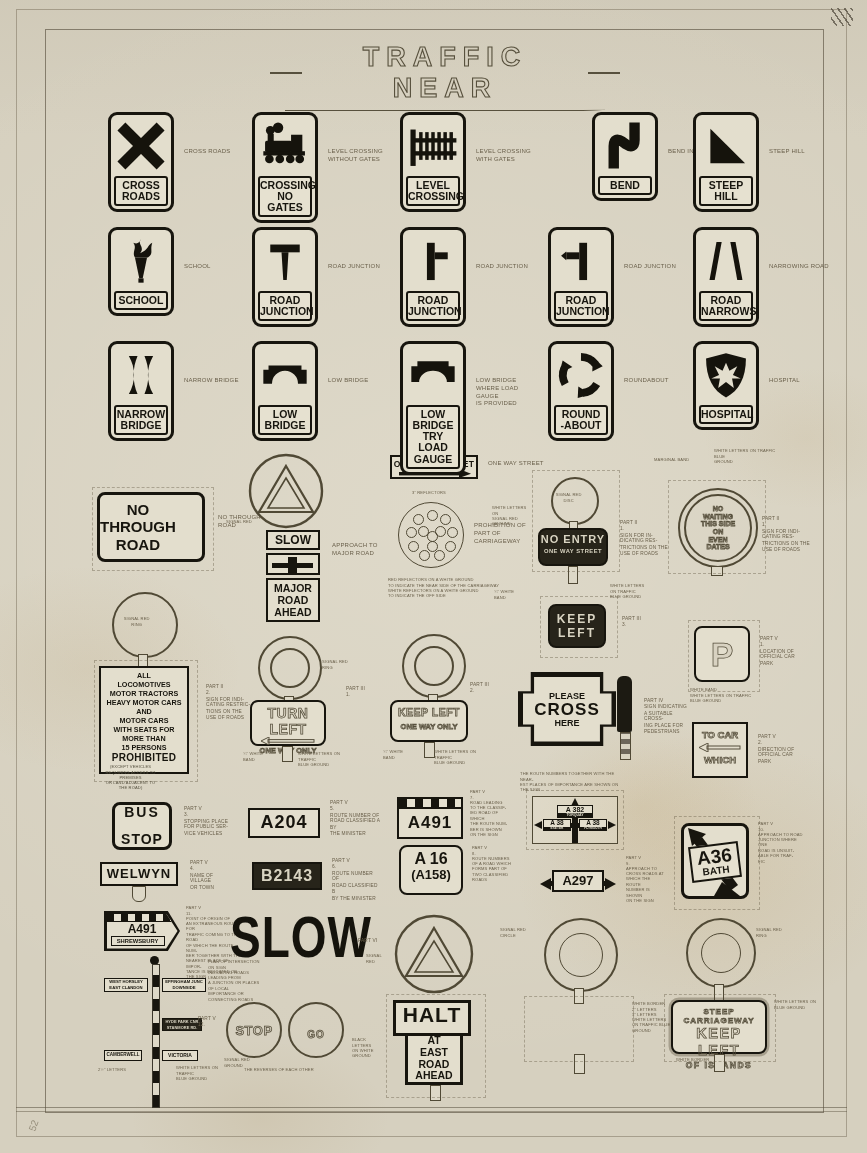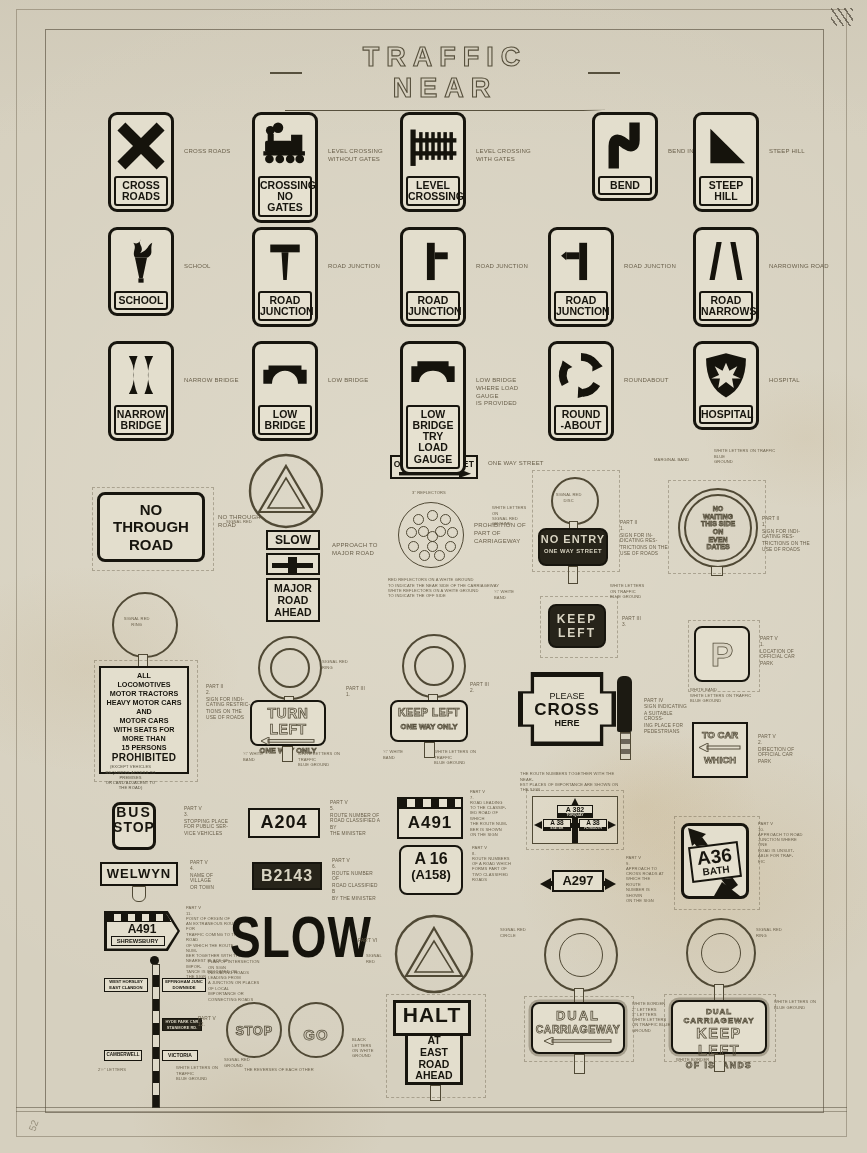--- a/index.html
+++ b/index.html
@@ -87,21 +87,21 @@
 
   <div class="title-wrap">
     <div class="title-row">
       <div class="title-dash"></div>
       <div class="title-text" data-bind="title.text">TRAFFIC NEAR</div>
       <div class="title-dash"></div>
     </div>
     <div class="title-underline"></div>
   </div>
 
-  <div class="plate rounded" style="left:97px;top:492px;width:108px;height:70px;border-width:3px;display:flex;align-items:center;justify-content:center;">
+  <div class="plate rounded" style="left:97px;top:492px;width:108px;height:70px;border-width:3px;display:flex;align-items:center;">
     <div style="font-size:15px;font-weight:bold;line-height:1.15;" data-bind="signs.no_through_road.label">NO
 THROUGH
 ROAD</div>
   </div>
   <div class="n" style="left:218px;top:514px;width:64px;" data-bind="signs.no_through_road.note">NO THROUGH
 ROAD</div>
   <div class="dim" style="left:92px;top:487px;width:120px;height:82px;"></div>
 
   <svg style="position:absolute;left:247px;top:452px;" width="78" height="78" viewBox="0 0 78 78">
     <circle cx="39" cy="39" r="36" fill="none" stroke="#504935" stroke-width="2.4"></circle>
@@ -271,21 +271,21 @@
     <div style="font-size:12px;font-weight:bold;letter-spacing:2px;" data-bind="signs.keep_left.line2">LEFT</div>
   </div>
   <div class="n sm" style="left:622px;top:616px;width:36px;" data-bind="signs.keep_left.part">PART III
 3.</div>
   <div class="dim" style="left:540px;top:596px;width:76px;height:60px;"></div>
 
   <div style="position:absolute;left:518px;top:672px;width:98px;height:74px;
        background:#17150e;clip-path:polygon(0 26%,13% 26%,13% 0,87% 0,87% 26%,100% 26%,100% 74%,87% 74%,87% 100%,13% 100%,13% 74%,0 74%);">
     <div style="position:absolute;inset:4.5px;background:#e3decd;clip-path:polygon(0 26%,13% 26%,13% 0,87% 0,87% 26%,100% 26%,100% 74%,87% 74%,87% 100%,13% 100%,13% 74%,0 74%);
          display:flex;flex-direction:column;align-items:center;justify-content:center;color:#17150e;">
-      <div style="font-size:9px;font-weight:normal;" data-bind="signs.please_cross.line1">PLEASE</div>
+      <div style="font-size:9px;font-weight:bold;" data-bind="signs.please_cross.line1">PLEASE</div>
       <div style="font-size:17px;font-weight:bold;letter-spacing:1px;line-height:1;" data-bind="signs.please_cross.line2">CROSS</div>
       <div style="font-size:9px;font-weight:bold;" data-bind="signs.please_cross.line3">HERE</div>
     </div>
   </div>
   <div class="pole" style="left:617px;top:676px;width:15px;height:56px;border-radius:6px 6px 2px 2px;background:#1c1a12;"></div>
   <div class="pole outline" style="left:620px;top:732px;width:9px;height:26px;background:repeating-linear-gradient(0deg,#d9d4c2 0 5px,#6d675a 5px 10px);"></div>
   <div class="n sm" style="left:644px;top:698px;width:62px;" data-bind="signs.please_cross.part">PART IV
 SIGN INDICATING
 A SUITABLE CROSS-
 ING PLACE FOR
@@ -309,21 +309,21 @@
       <rect x="9" y="3" width="33" height="3" fill="none" stroke="#564f3c" stroke-width="1"></rect>
         <path d="M10 0 L1 4.5 L10 9 Z" fill="none" stroke="#564f3c" stroke-width="1"></path>
     </svg>
     <div class="outl" style="font-size:9.5px;margin-top:2px;" data-bind="signs.to_car_park.line2">WHICH</div>
   </div>
   <div class="n sm" style="left:758px;top:734px;width:62px;" data-bind="signs.to_car_park.part">PART V
 2.
 DIRECTION OF
 OFFICIAL CAR PARK</div>
 
-  <div class="plate rounded" style="left:112px;top:802px;width:44px;height:48px;border-width:3px;display:flex;flex-direction:column;align-items:center;justify-content:flex-start;">
+  <div class="plate rounded" style="left:112px;top:802px;width:60px;height:48px;border-width:3px;display:flex;flex-direction:column;align-items:center;justify-content:space-between;">
     <div style="font-size:14px;font-weight:bold;letter-spacing:2px;line-height:1.1;" data-bind="signs.bus_stop.line1">BUS</div>
     <div style="font-size:14px;font-weight:bold;letter-spacing:1px;line-height:1.1;" data-bind="signs.bus_stop.line2">STOP</div>
   </div>
   <div class="n sm" style="left:184px;top:806px;width:58px;" data-bind="signs.bus_stop.part">PART V
 3.
 STOPPING PLACE
 FOR PUBLIC SER-
 VICE VEHICLES</div>
 
   <div class="plate" style="left:100px;top:862px;width:78px;height:24px;border-width:2px;font-size:13px;font-weight:bold;letter-spacing:1px;line-height:20px;" data-bind="signs.welwyn.label">WELWYN</div>
@@ -471,21 +471,21 @@
   <div class="n sm" style="left:198px;top:1016px;width:36px;" data-bind="signs.signpost.part">PART V
 12.</div>
   <div class="n xs" style="left:98px;top:1068px;width:44px;" data-bind="signs.signpost.letters_note">2½" LETTERS</div>
   <div class="n xs" style="left:176px;top:1066px;width:80px;" data-bind="signs.signpost.ground_note">WHITE LETTERS ON TRAFFIC
 BLUE GROUND</div>
 
   <div class="ring" style="left:226px;top:1002px;width:52px;height:52px;border-width:2.4px;">
     <div class="outl" style="font-size:13px;letter-spacing:.5px;" data-bind="signs.stop_go.stop">STOP</div>
   </div>
   <div class="ring" style="left:288px;top:1002px;width:52px;height:52px;border-width:2.4px;">
-    <div class="outl" style="font-size:15px;letter-spacing:1px;margin-top:8px;" data-bind="signs.stop_go.go">GO</div>
+    <div class="outl" style="font-size:10px;letter-spacing:1px;margin-top:8px;" data-bind="signs.stop_go.go">GO</div>
   </div>
   <div class="n xs" style="left:224px;top:1058px;width:60px;" data-bind="signs.stop_go.stop_note">SIGNAL RED GROUND</div>
   <div class="n xs" style="left:244px;top:1068px;width:110px;" data-bind="signs.stop_go.foot">THE REVERSES OF EACH OTHER</div>
 
   <svg style="position:absolute;left:393px;top:913px;" width="82" height="82" viewBox="0 0 82 82">
     <circle cx="41" cy="41" r="38" fill="none" stroke="#504935" stroke-width="2.4"></circle>
     <path d="M41 15 L69 63 L13 63 Z" fill="none" stroke="#504935" stroke-width="2.2"></path>
     <path d="M41 28 L60 59 L22 59 Z" fill="none" stroke="#504935" stroke-width="1.5"></path>
   </svg>
   <div class="n xs" style="left:366px;top:954px;width:34px;" data-bind="signs.halt.red_note">SIGNAL RED</div>
@@ -505,44 +505,36 @@
 ON WHITE
 GROUND</div>
   <div class="dim" style="left:386px;top:994px;width:98px;height:102px;"></div>
 
   <div class="ring" style="left:544px;top:918px;width:70px;height:70px;border-width:2.2px;">
     <div class="ring inner" style="position:static;width:42px;height:42px;border-width:1.8px;"></div>
   </div>
   <div class="n xs" style="left:500px;top:928px;width:40px;" data-bind="signs.dual_carriageway.circle_note">SIGNAL RED
 CIRCLE</div>
   <div class="pole outline" style="left:574px;top:988px;width:8px;height:14px;"></div>
-  <div class="plate rounded" style="left:531px;top:1002px;width:94px;height:52px;border-width:2px;box-shadow:0 0 0 2.5px rgba(80,73,53,.35);padding-top:4px;">
-    <div class="outl" style="font-size:13px;letter-spacing:2px;" data-bind="signs.dual_carriageway.line1">DUAL</div>
-    <div class="outl" style="font-size:10.5px;letter-spacing:.5px;" data-bind="signs.dual_carriageway.line2">CARRIAGEWAY</div>
-    <svg class="arrowline" width="70" height="8" viewBox="0 0 70 8" style="margin-top:2px;">
-      <rect x="9" y="2.8" width="59" height="2.4" fill="none" stroke="#564f3c" stroke-width="1"></rect>
-        <path d="M10 0 L1 4 L10 8 Z" fill="none" stroke="#564f3c" stroke-width="1"></path>
-    </svg>
-  </div>
   <div class="pole outline" style="left:574px;top:1054px;width:9px;height:18px;"></div>
   <div class="n xs" style="left:632px;top:1002px;width:80px;" data-bind="signs.dual_carriageway.notes">WHITE BORDER
 2" LETTERS
 3" LETTERS
 WHITE LETTERS
 ON TRAFFIC BLUE GROUND</div>
   <div class="dim" style="left:524px;top:996px;width:108px;height:64px;"></div>
 
   <div class="ring" style="left:686px;top:918px;width:66px;height:66px;border-width:2.2px;">
     <div class="ring inner" style="position:static;width:38px;height:38px;border-width:1.8px;"></div>
   </div>
   <div class="n xs" style="left:756px;top:928px;width:42px;" data-bind="signs.keep_left_islands.ring_note">SIGNAL RED
 RING</div>
   <div class="pole outline" style="left:714px;top:984px;width:8px;height:16px;"></div>
   <div class="plate rounded" style="left:671px;top:1000px;width:96px;height:54px;border-width:2px;box-shadow:0 0 0 2.5px rgba(80,73,53,.35);padding-top:5px;">
-    <div class="outl" style="font-size:8px;letter-spacing:1px;" data-bind="signs.keep_left_islands.line1">DUAL CARRIAGEWAY</div>
+    <div class="outl" style="font-size:8px;letter-spacing:1px;" data-bind="signs.keep_left_islands.line1">STEEP CARRIAGEWAY</div>
     <div class="outl" style="font-size:14.5px;letter-spacing:1.5px;line-height:1.2;" data-bind="signs.keep_left_islands.line2">KEEP LEFT</div>
     <div class="outl" style="font-size:8.5px;letter-spacing:1.5px;" data-bind="signs.keep_left_islands.line3">OF ISLANDS</div>
   </div>
   <div class="pole outline" style="left:714px;top:1054px;width:9px;height:16px;"></div>
   <div class="n xs" style="left:774px;top:1000px;width:64px;" data-bind="signs.keep_left_islands.right_note">WHITE LETTERS ON
 BLUE GROUND</div>
   <div class="n xs" style="left:676px;top:1058px;width:50px;" data-bind="signs.keep_left_islands.foot_note">WHITE BORDER</div>
   <div class="dim" style="left:664px;top:994px;width:110px;height:66px;"></div>
 <div class="psign" style="left: 108px; top: 112px;">
       <div class="pplate">

